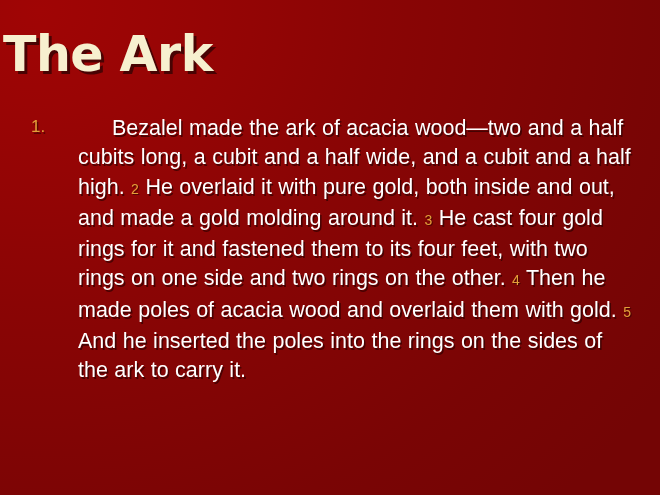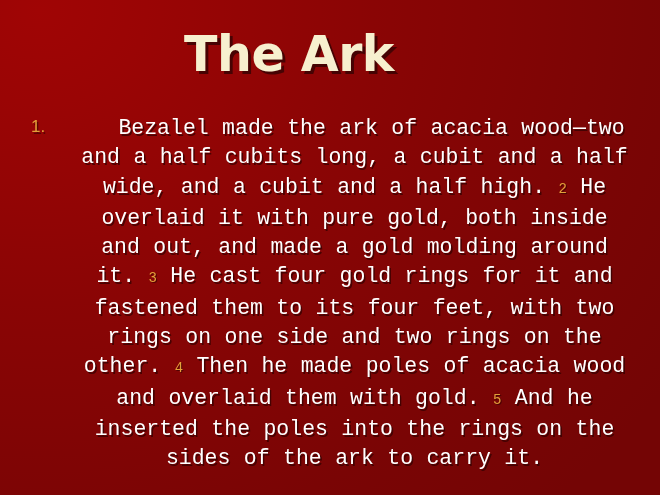--- a/index.html
+++ b/index.html
@@ -29,24 +29,23 @@
         #930505 28%,
         #8a0505 44%,
         #820505 62%,
         #7a0505 80%,
         #740505 100%);
   }
 
   
   #title-block {
     position: absolute;
-    left: 15px;
+    left: 3px;
     top: 26px;
     width: 548px;
-    text-align: center;
   }
   #slide-title {
     display: inline-block;
     margin: 0;
     font-family: "DejaVu Sans", sans-serif;
     font-weight: bold;
     font-size: 49px;
     line-height: 58px;
     letter-spacing: -0.5px;
     color: #f7f0cf;
@@ -75,25 +74,25 @@
     text-align: left;
     font-family: "Liberation Sans", sans-serif;
     font-size: 17px;
     line-height: 20px;
     color: #e2a03a;
     text-shadow: 1.5px 1.5px 0 rgba(50, 2, 2, 0.6);
   }
 
   .passage {
     margin: 0;
-    font-family: Liberation Mono, monospace;
+    font-family: Liberation Sans, sans-serif;
     font-size: 21.5px;
     line-height: 29.3px;
     color: #ffffff;
-    text-align: center;
+    text-align: left;
     text-indent: 34px;
     text-shadow: 1.6px 1.6px 0 rgba(46, 2, 2, 0.72);
     word-spacing: 0.5px;
   }
 
   .verse-num {
     color: #e2a03a;
     font-size: 14px;
     letter-spacing: 0;
     text-shadow: 1.2px 1.2px 0 rgba(46, 2, 2, 0.6);

